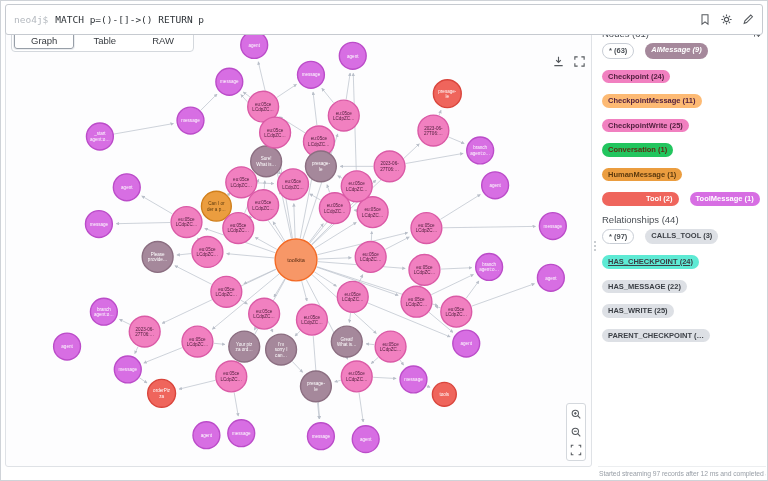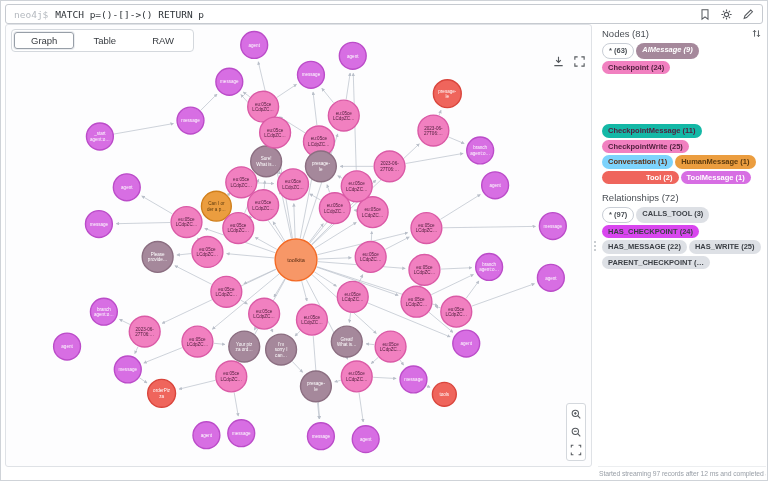--- a/index.html
+++ b/index.html
@@ -1,21 +1,21 @@
 <!DOCTYPE html>
 <html><head>
 <meta charset="utf-8">
 <style>
   *{box-sizing:border-box;margin:0;padding:0}
   html,body{width:768px;height:481px;overflow:hidden;background:#fff;
     font-family:"Liberation Sans",sans-serif;color:#2e3338}
   .frame{position:absolute;inset:0;border:1px solid #cfd3d8;background:#fff}
 
   
-  .query-bar{position:absolute;top:3px;left:4px;right:4px;height:20px;border:1px solid #c6cad0;
+  .query-bar{position:absolute;top:3px;left:4px;right:4px;height:31px;border:1px solid #c6cad0;
     border-radius:3px;background:#fff;display:flex;align-items:center;padding:0 8px;gap:9px;z-index:5}
   .query-text{flex:1;font-family:"DejaVu Sans Mono",monospace;font-size:9.5px;white-space:nowrap;overflow:hidden}
   .prompt{color:#b4b9bf;margin-right:7px}
   .qtext{color:#2e3338}
   .icon{display:inline-flex;color:#55595e}
   .icon svg{display:block}
 
   
   .canvas{position:absolute;top:23px;left:4px;width:587px;height:443px;border:1px solid #dfe2e6;
     border-radius:3px;background:#fdfdfe;overflow:hidden}
@@ -34,21 +34,21 @@
     align-items:center;justify-content:center;cursor:col-resize}
   .handle-dot{width:2px;height:2px;border-radius:50%;background:#b7bcc2;
     box-shadow:0 4px 0 #b7bcc2,0 -4px 0 #b7bcc2}
 
   
   .side-panel{position:absolute;top:23px;left:597px;right:3px;height:430px;background:#fff;overflow:hidden}
   .panel-head{display:flex;justify-content:space-between;align-items:flex-start;padding:5px 2px 3px 4px}
   .panel-title{font-size:11.5px;font-weight:bold;color:#24282d}
   .sect-head{display:flex;justify-content:space-between;align-items:center;padding:4px 2px 1px 4px}
   .sect-label{font-size:9.5px;color:#4a4f55}
-  .pill-wrap{display:flex;flex-wrap:wrap;gap:2px;padding:3px 2px 4px 4px}
+  .pill-wrap{display:flex;flex-wrap:wrap;gap:11px;padding:3px 2px 4px 4px}
   .pill{font-size:7.5px;line-height:1;padding:3px 6px;border-radius:9px;white-space:nowrap;font-weight:bold}
   .status{position:absolute;left:597px;right:1px;bottom:1px;font-size:6.8px;letter-spacing:-.1px;
     color:#9aa0a8;white-space:nowrap;overflow:hidden;border-top:1px solid #eceef0;padding:3px 0 2px 1px}
 </style>
 </head>
 <body>
 
 <div class="frame">
 
   <div class="query-bar">
@@ -483,34 +483,34 @@
       <span class="icon">
         <svg width="11" height="11" viewBox="0 0 14 14" fill="none" stroke="currentColor" stroke-width="1.2">
             <path d="M4.5 11V3M2.5 5l2-2 2 2M9.5 3v8M7.5 9l2 2 2-2"></path>
           </svg>
       </span>
     </div>
     <div class="pill-wrap" id="node-badges">
         <span class="pill" style="background: rgb(255, 255, 255); color: rgb(74, 79, 85); border: 1px solid rgb(201, 206, 214);">* (63)</span>
         <span class="pill" style="background: rgb(165, 136, 155); color: rgb(255, 255, 255); font-style: italic;">AIMessage (9)</span>
         <span class="pill" style="background: rgb(241, 128, 192); color: rgb(83, 32, 63);">Checkpoint (24)</span>
-        <span class="pill" style="background: #14b8a6; color: rgb(83, 32, 63); margin-top: 48px;">CheckpointMessage (11)</span>
+        <span class="pill" style="background: #fdba74; color: rgb(83, 32, 63);">CheckpointMessage (11)</span>
         <span class="pill" style="background: rgb(241, 128, 192); color: rgb(83, 32, 63);">CheckpointWrite (25)</span>
-        <span class="pill" style="background: #7dd3fc; color: rgb(92, 46, 20);">Conversation (1)</span>
+        <span class="pill" style="background: #22c55e; color: rgb(92, 46, 20);">Conversation (1)</span>
         <span class="pill" style="background: rgb(235, 157, 63); color: rgb(92, 58, 14);">HumanMessage (1)</span>
         <span class="pill" style="background: rgb(239, 101, 92); color: rgb(255, 255, 255); padding-left: 44px;">Tool (2)</span>
         <span class="pill" style="background: rgb(215, 110, 227); color: rgb(255, 255, 255);">ToolMessage (1)</span>
       </div>
     <div class="sect-head">
-      <div class="sect-label">Relationships (72)</div>
+      <div class="sect-label">Relationships (44)</div>
     </div>
     <div class="pill-wrap" id="rel-badges">
         <span class="pill" style="background: rgb(255, 255, 255); color: rgb(74, 79, 85); border: 1px solid rgb(201, 206, 214);">* (97)</span>
         <span class="pill" style="background: rgb(221, 224, 229); color: rgb(59, 63, 69);">CALLS_TOOL (3)</span>
-        <span class="pill" style="background: #d946ef; color: rgb(59, 63, 69);">HAS_CHECKPOINT (24)</span>
+        <span class="pill" style="background: #5eead4; color: rgb(59, 63, 69); text-decoration: underline;">HAS_CHECKPOINT (24)</span>
         <span class="pill" style="background: rgb(221, 224, 229); color: rgb(59, 63, 69);">HAS_MESSAGE (22)</span>
         <span class="pill" style="background: rgb(221, 224, 229); color: rgb(59, 63, 69);">HAS_WRITE (25)</span>
         <span class="pill" style="background: rgb(221, 224, 229); color: rgb(59, 63, 69);">PARENT_CHECKPOINT (…</span>
       </div>
   </div>
 
   <div class="status">Started streaming 97 records after 12 ms and completed after 15 ms.</div>
 </div>
 
 </body></html>

